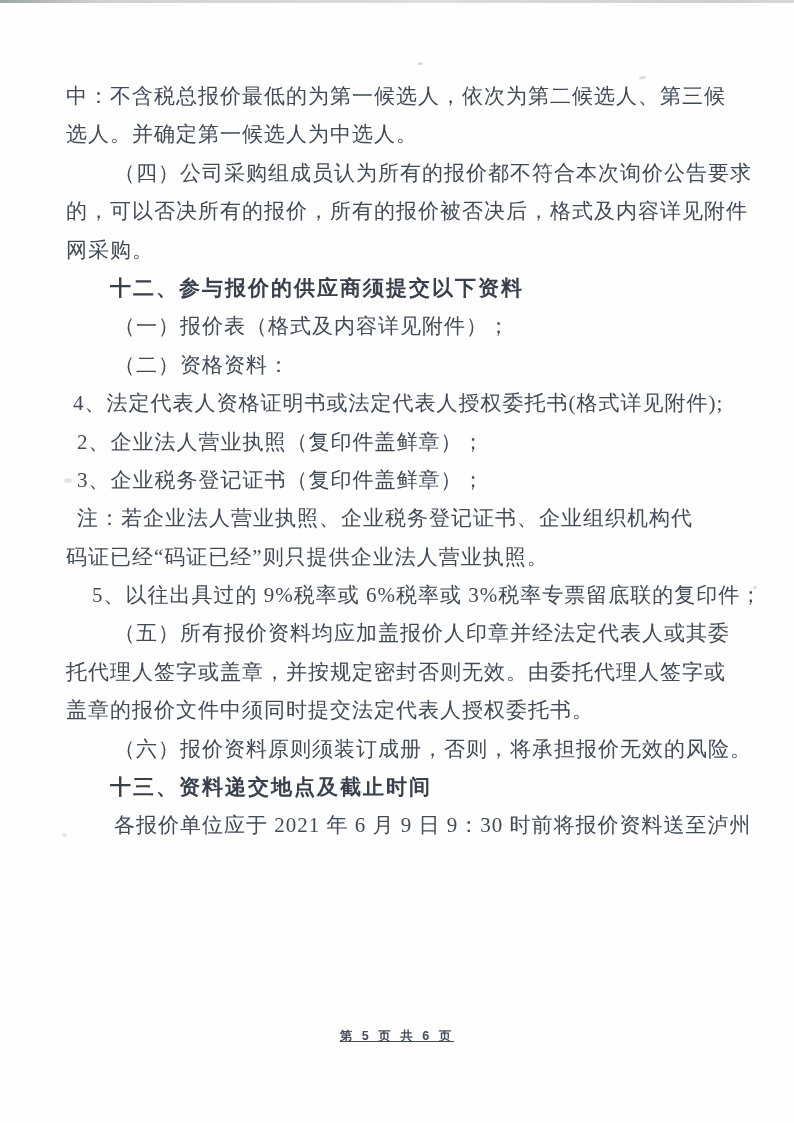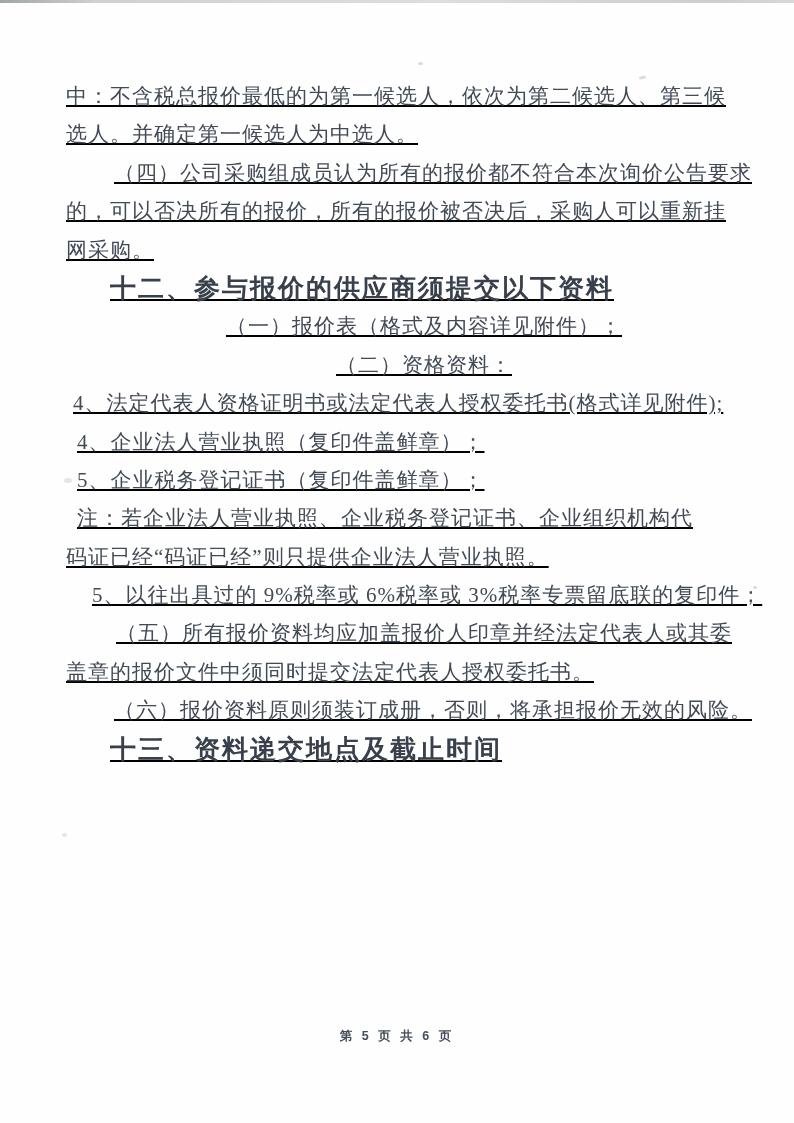--- a/index.html
+++ b/index.html
@@ -22,54 +22,54 @@
     top: 0; left: 0; right: 0;
     height: 3px;
     background: linear-gradient(to right, #8f9598, #c6c9ca 12%, #d6d8d9 55%, #c3c6c7 90%, #cfd1d2);
     opacity: 0.85;
   }
   .doc-body {
     position: absolute;
     top: 77px;
     left: 66px;
     width: 668px;
-    text-decoration: underline;
   }
   .line {
     height: 38.4px;
     line-height: 38.4px;
     white-space: nowrap;
     font-size: 21px;
     letter-spacing: 1px;
     color: var(--text-color, #424a56);
   }
   .style-heading {
     font-family: "Liberation Sans", "DejaVu Sans", sans-serif;
     font-weight: 700;
-    font-size: 26px;
+    font-size: 21px;
     letter-spacing: 2px;
     color: var(--heading-color, #39404c);
   }
   
   .ind-flush { padding-left: 0; }
   .ind-a     { padding-left: 7px;  }  
   .ind-b     { padding-left: 11px; }  
   .ind-c     { padding-left: 26px; }  
   .ind-h     { padding-left: 44px; }  
-  .ind-p     { padding-left: 48px; text-align: center; }  
+  .ind-p     { padding-left: 48px; }  
   .footer {
     position: absolute;
     top: 1028px;
     left: 0; right: 0;
     text-align: center;
     font-family: "Liberation Sans", "DejaVu Sans", sans-serif;
     font-size: 12.5px;
     font-weight: 600;
     letter-spacing: 3px;
     color: var(--footer-color, #454d59);
+    text-decoration: underline;
   }
   
   .speck {
     position: absolute;
     background: #a9aeb3;
     opacity: 0.45;
     border-radius: 50%;
     filter: blur(0.4px);
   }
   .speck-1 { left: 418px; top: 62px;  width: 5px; height: 3px; }
@@ -81,35 +81,37 @@
 </head>
 <body>
 
 <div class="page">
   <div class="scan-edge-top"></div>
 
   <div class="doc-body">
       <div class="line style-body ind-flush">中：不含税总报价最低的为第一候选人，依次为第二候选人、第三候</div>
       <div class="line style-body ind-flush">选人。并确定第一候选人为中选人。</div>
       <div class="line style-body ind-p">（四）公司采购组成员认为所有的报价都不符合本次询价公告要求</div>
-      <div class="line style-body ind-flush">的，可以否决所有的报价，所有的报价被否决后，采购人可以重新挂</div>
+      <div class="line style-body ind-flush">的，可以否决所有的报价，所有的报价被否决后，格式及内容详见附件</div>
       <div class="line style-body ind-flush">网采购。</div>
       <div class="line style-heading ind-h">十二、参与报价的供应商须提交以下资料</div>
       <div class="line style-body ind-p">（一）报价表（格式及内容详见附件）；</div>
       <div class="line style-body ind-p">（二）资格资料：</div>
       <div class="line style-body ind-a">4、法定代表人资格证明书或法定代表人授权委托书(格式详见附件);</div>
-      <div class="line style-body ind-b">4、企业法人营业执照（复印件盖鲜章）；</div>
-      <div class="line style-body ind-b">5、企业税务登记证书（复印件盖鲜章）；</div>
+      <div class="line style-body ind-b">2、企业法人营业执照（复印件盖鲜章）；</div>
+      <div class="line style-body ind-b">3、企业税务登记证书（复印件盖鲜章）；</div>
       <div class="line style-body ind-b">注：若企业法人营业执照、企业税务登记证书、企业组织机构代</div>
       <div class="line style-body ind-flush">码证已经“码证已经”则只提供企业法人营业执照。</div>
       <div class="line style-body ind-c">5、以往出具过的 9%税率或 6%税率或 3%税率专票留底联的复印件；</div>
       <div class="line style-body ind-p">（五）所有报价资料均应加盖报价人印章并经法定代表人或其委</div>
+      <div class="line style-body ind-flush">托代理人签字或盖章，并按规定密封否则无效。由委托代理人签字或</div>
       <div class="line style-body ind-flush">盖章的报价文件中须同时提交法定代表人授权委托书。</div>
       <div class="line style-body ind-p">（六）报价资料原则须装订成册，否则，将承担报价无效的风险。</div>
       <div class="line style-heading ind-h">十三、资料递交地点及截止时间</div>
+      <div class="line style-body ind-p">各报价单位应于 2021 年 6 月 9 日 9：30 时前将报价资料送至泸州</div>
     </div>
 
   <div class="footer">
     <span>第 5 页 共 6 页</span>
   </div>
 
   <div class="speck speck-1"></div>
   <div class="speck speck-2"></div>
   <div class="speck speck-3"></div>
   <div class="speck speck-4"></div>

